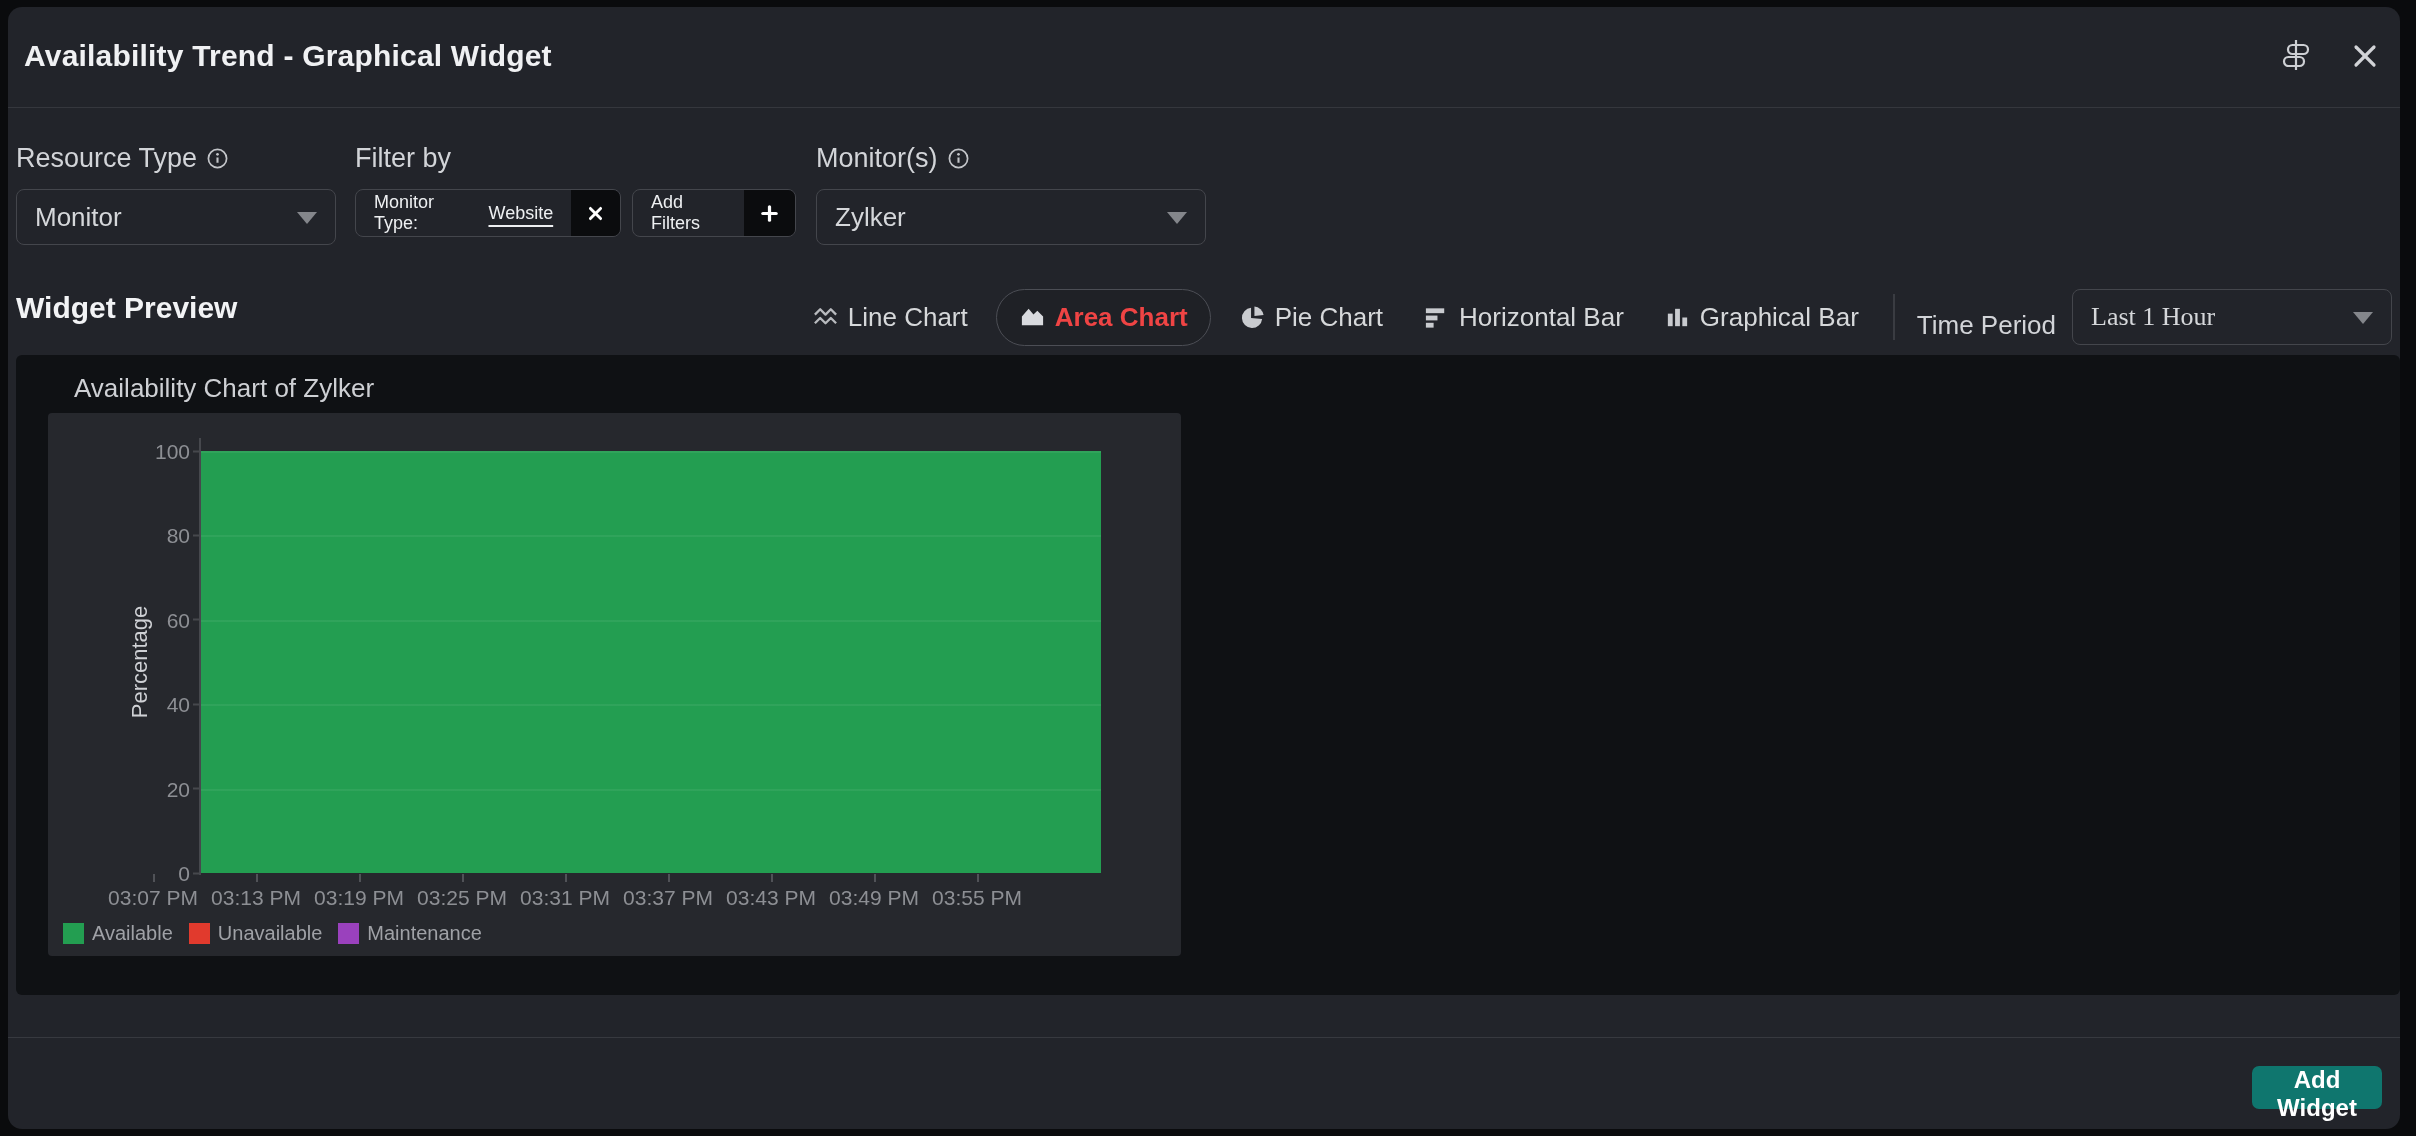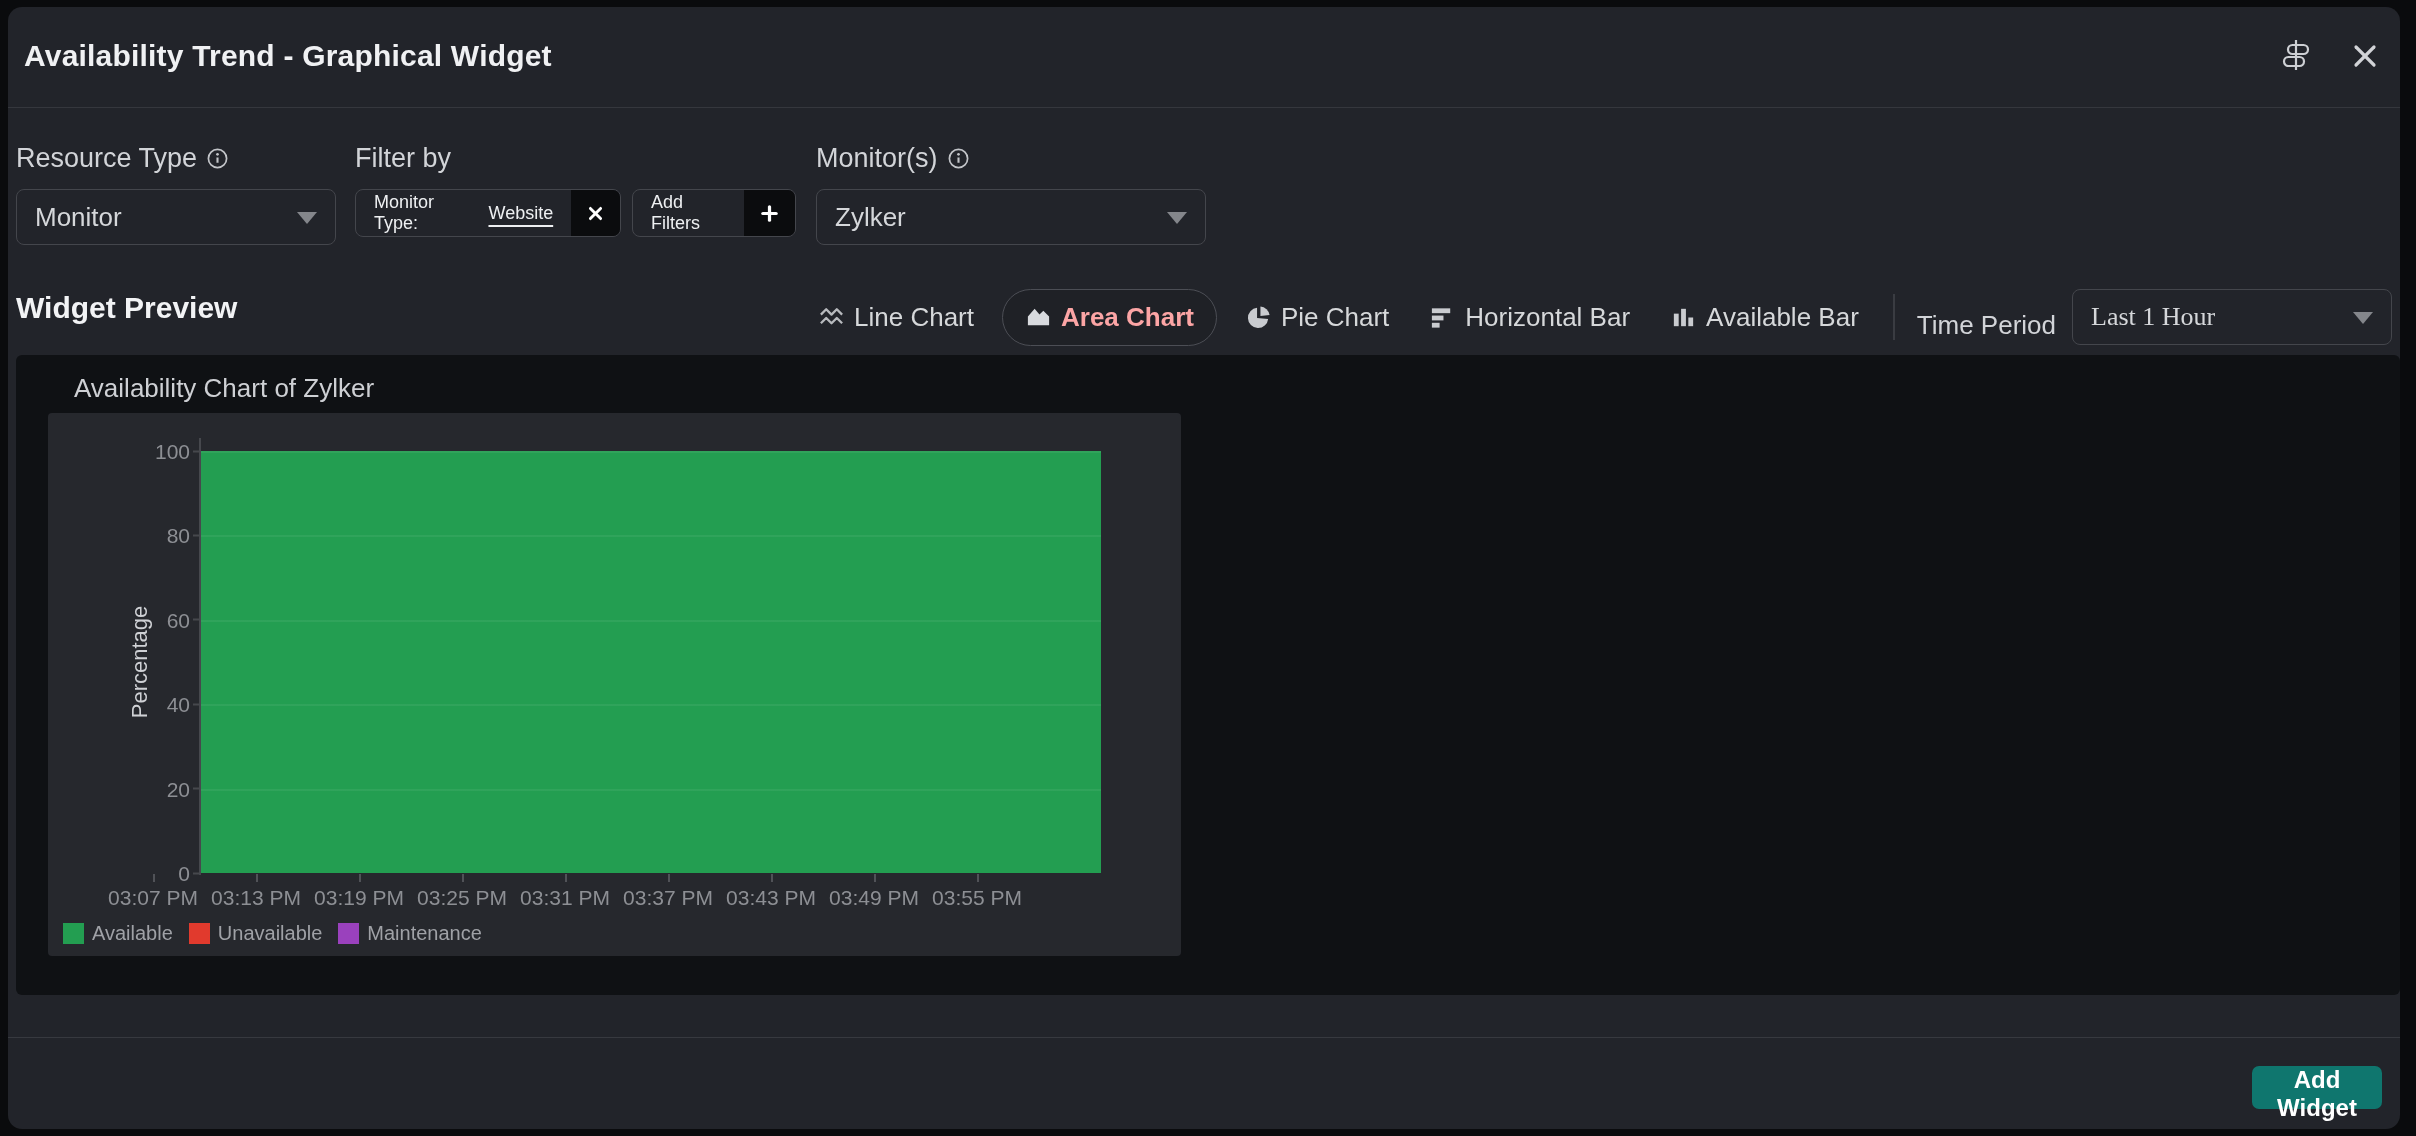--- a/index.html
+++ b/index.html
@@ -30,21 +30,21 @@
   .chip-btn { width:50px; background:#0b0c0e; display:flex; align-items:center; justify-content:center;
               cursor:pointer; }
   .chip-btn.plus { width:58px; }
 
   
   .preview-heading { position:absolute; left:8px; top:284px; font-size:30px; font-weight:700; color:#f2f3f5; }
   .tabs-row { position:absolute; right:8px; top:280px; height:60px; display:flex; align-items:center; }
   .tab { display:flex; align-items:center; gap:9px; padding:12px 4px; margin:0 16px; font-size:26px;
          color:#d6d8da; cursor:pointer; white-space:nowrap; }
   .tab.active { padding:12px 22px; margin:0 8px; border:1.5px solid #4c4e55; border-radius:32px;
-                background:#1f2126; color:#fca5a5; font-weight:700; }
+                background:#1f2126; color:#ef4444; font-weight:700; }
   .tab svg { flex:0 0 auto; }
   .tp-sep { width:2px; height:46px; background:#3a3c42; margin:0 10px 0 14px; }
   .tp-label { font-size:26px; color:#d2d4d8; margin:16px 16px 0 12px; white-space:nowrap; }
   .tp-select { position:relative; top:0; width:320px;font-family:Liberation Serif, serif; }
 
   
   .panel { position:absolute; left:8px; top:348px; width:2384px; height:640px; background:#0f1114;
            border-radius:6px; }
   .chart-title { position:absolute; left:58px; top:18px; font-size:26px; color:#ced0d4; }
   .card { position:absolute; left:32px; top:58px; width:1133px; height:543px; background:#26282d;
@@ -181,21 +181,21 @@
         <rect x="3" y="19.5" width="8" height="5" fill="#c9cbcf"></rect>
       </svg>
       <span class="tab-label">Horizontal Bar</span>
     </div>
     <div class="tab">
       <svg width="27" height="27" viewBox="0 0 28 28">
         <rect x="4" y="10" width="5" height="13" fill="#c9cbcf"></rect>
         <rect x="11.5" y="5" width="5" height="18" fill="#c9cbcf"></rect>
         <rect x="19" y="14" width="5" height="9" fill="#c9cbcf"></rect>
       </svg>
-      <span class="tab-label">Available Bar</span>
+      <span class="tab-label">Graphical Bar</span>
     </div>
     <div class="tp-sep"></div>
     <div class="tp-label">Time Period</div>
     <div class="select tp-select">
       <span>Last 1 Hour</span>
       <span class="caret"></span>
     </div>
   </div>
 
   <div class="panel">

